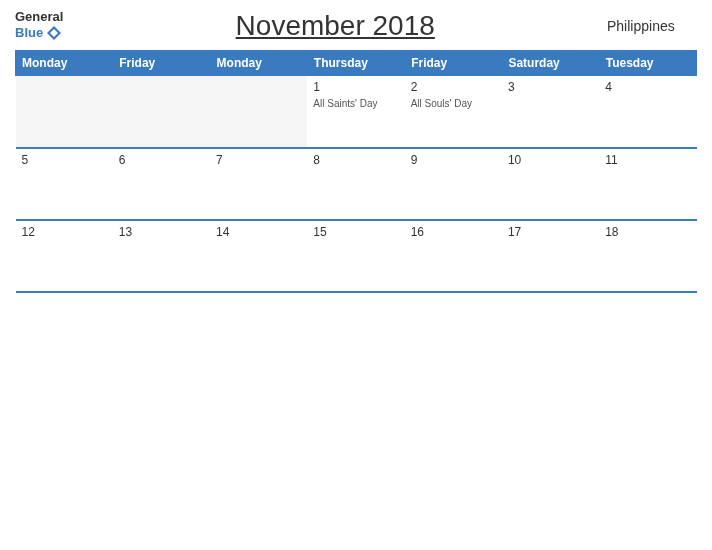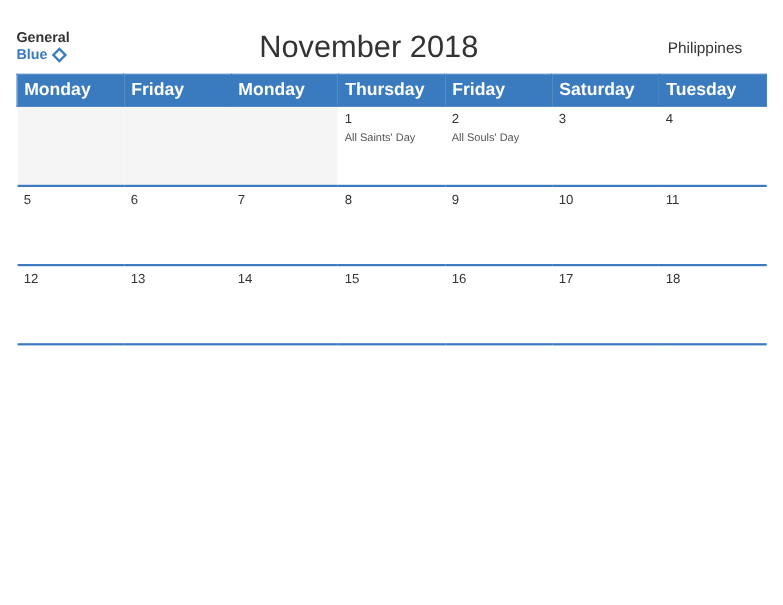--- a/index.html
+++ b/index.html
@@ -6,21 +6,21 @@
     body {
       width: 712px;
       height: 550px;
       background: #fff;
       font-family: Arial, sans-serif;
       overflow: hidden;
     }
     .page {
       width: 712px;
       height: 426px;
-      padding: 27px 15px;
+      padding: 10px 15px;
     }
     
     .header {
       display: flex;
       align-items: center;
       justify-content: space-between;
       margin-bottom: 8px;
     }
     .logo {
       display: flex;
@@ -43,36 +43,37 @@
       width: 18px;
       height: 18px;
       margin-left: 2px;
     }
     .title {
       font-size: 28px;
       color: #333;
       font-weight: normal;
       text-align: center;
       flex: 1;
+      text-decoration: underline;
     }
     .country {
       font-size: 14px;
       color: #333;
       text-align: left;
       min-width: 90px;
     }
     
     .calendar {
       width: 100%;
       border-collapse: collapse;
     }
     .calendar thead tr th {
       background-color: #3a7abf;
       color: #fff;
-      font-size: 16px;
+      font-size: 12px;
       font-weight: bold;
       padding: 5px 6px;
       text-align: left;
       border: 1px solid #3a7abf;
     }
     .calendar tbody tr {
       border-bottom: 2px solid #3a7abf;
     }
     .calendar tbody tr td {
       vertical-align: top;

